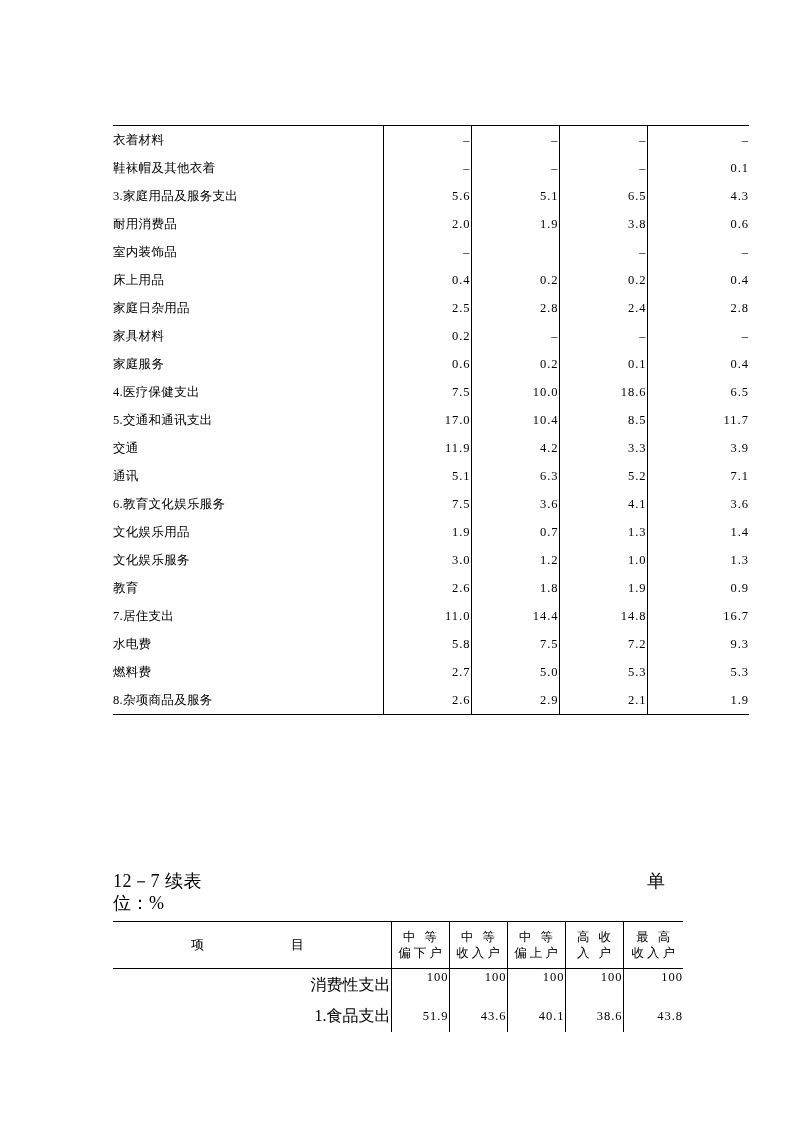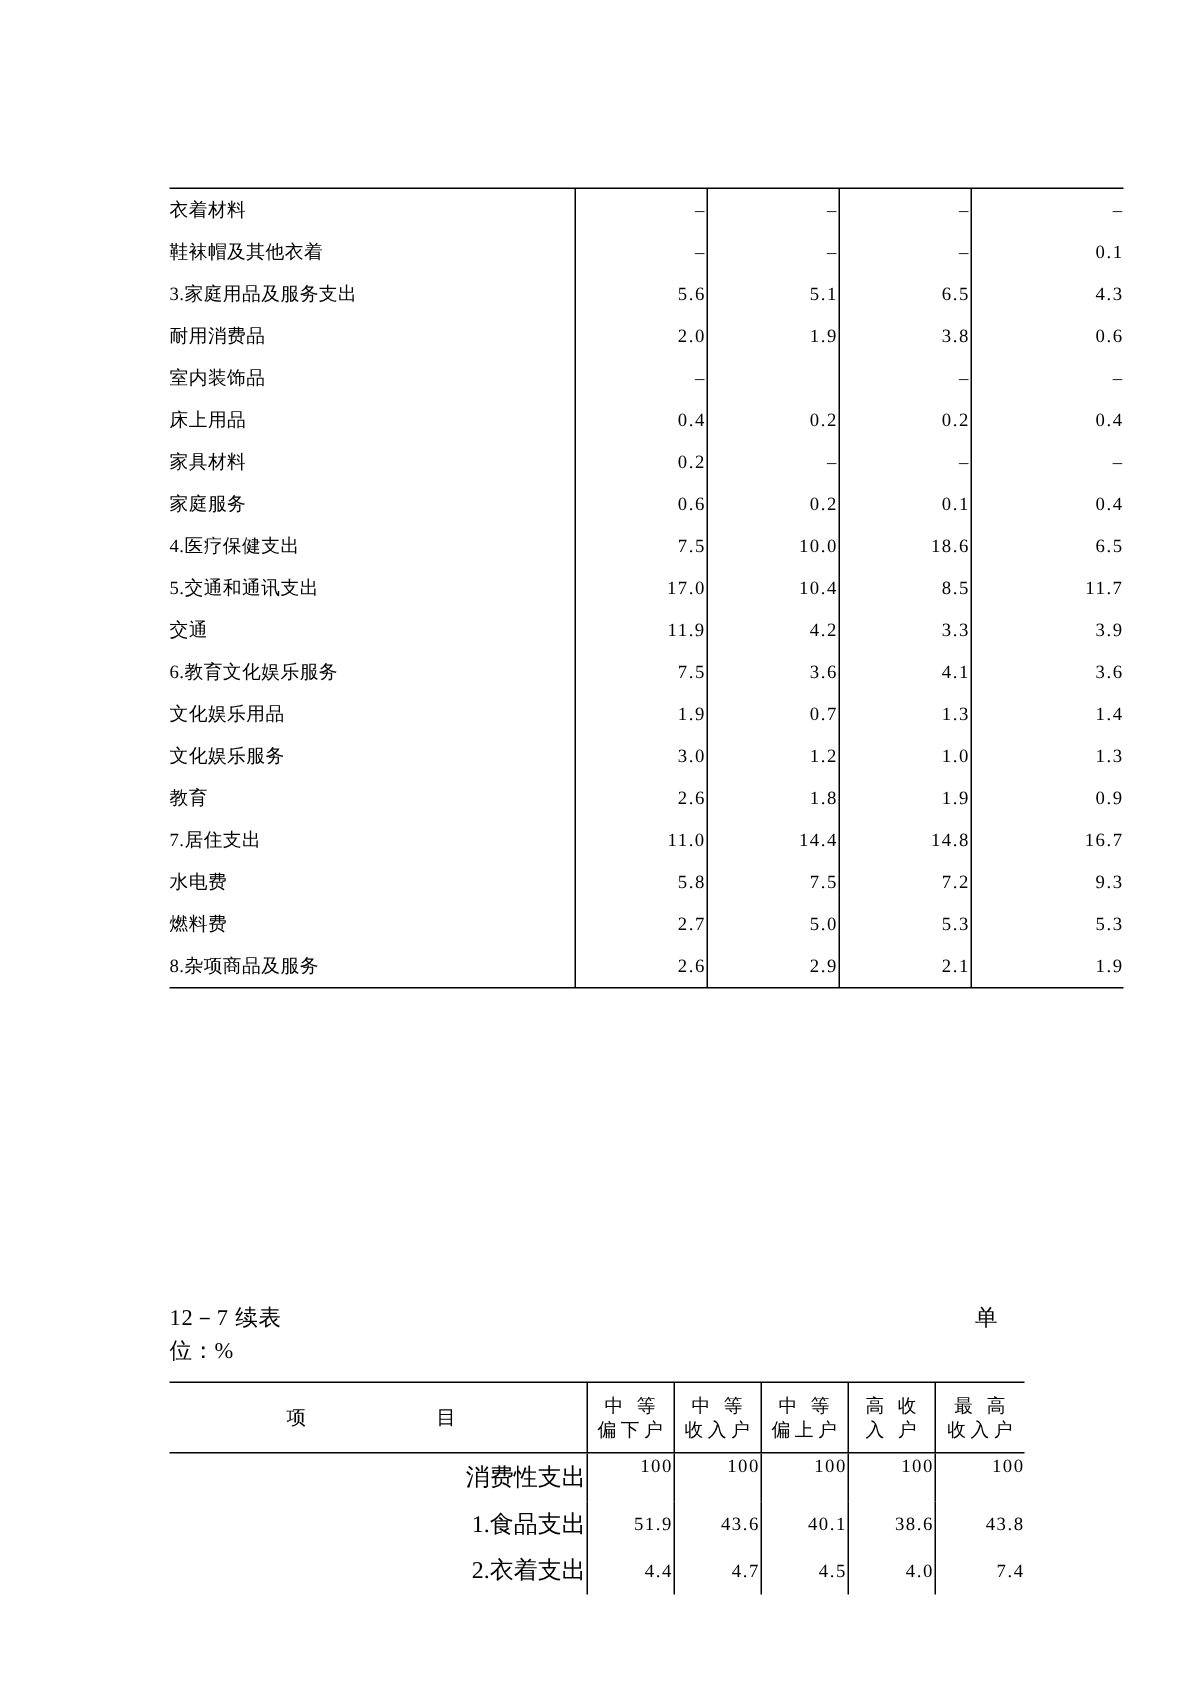--- a/index.html
+++ b/index.html
@@ -69,21 +69,21 @@
   .botline {
     border-bottom: 1px solid #000;
   }
 
   
   .caption-block {
     position: absolute;
     left: 113px;
     top: 828px;
     width: 570px;
-    font-size: 15px;
+    font-size: 18px;
   }
   .caption-row {
     position: relative;
     height: 22px;
   }
   .cap-left {
     position: absolute;
     left: 0;
     top: 0;
     letter-spacing: 0.5px;
@@ -216,20 +216,27 @@
             <td class="num vrule">–</td>
           </tr>
           <tr class="rowline">
             <td class="lbl ind2">床上用品</td>
             <td class="num vrule">0.4</td>
             <td class="num vrule">0.2</td>
             <td class="num vrule">0.2</td>
             <td class="num vrule">0.4</td>
           </tr>
           <tr class="rowline">
+            <td class="lbl ind2">家庭日杂用品</td>
+            <td class="num vrule">2.5</td>
+            <td class="num vrule">2.8</td>
+            <td class="num vrule">2.4</td>
+            <td class="num vrule">2.8</td>
+          </tr>
+          <tr class="rowline">
             <td class="lbl ind2">家具材料</td>
             <td class="num vrule">0.2</td>
             <td class="num vrule">–</td>
             <td class="num vrule">–</td>
             <td class="num vrule">–</td>
           </tr>
           <tr class="rowline">
             <td class="lbl ind2">家庭服务</td>
             <td class="num vrule">0.6</td>
             <td class="num vrule">0.2</td>
@@ -249,20 +256,27 @@
             <td class="num vrule">10.4</td>
             <td class="num vrule">8.5</td>
             <td class="num vrule">11.7</td>
           </tr>
           <tr class="rowline">
             <td class="lbl ind2">交通</td>
             <td class="num vrule">11.9</td>
             <td class="num vrule">4.2</td>
             <td class="num vrule">3.3</td>
             <td class="num vrule">3.9</td>
+          </tr>
+          <tr class="rowline">
+            <td class="lbl ind2">通讯</td>
+            <td class="num vrule">5.1</td>
+            <td class="num vrule">6.3</td>
+            <td class="num vrule">5.2</td>
+            <td class="num vrule">7.1</td>
           </tr>
           <tr class="rowline">
             <td class="lbl ind1">6.教育文化娱乐服务</td>
             <td class="num vrule">7.5</td>
             <td class="num vrule">3.6</td>
             <td class="num vrule">4.1</td>
             <td class="num vrule">3.6</td>
           </tr>
           <tr class="rowline">
             <td class="lbl ind2">文化娱乐用品</td>
@@ -371,25 +385,17 @@
             <td class="num2 first-val">100</td>
           </tr>
           <tr class="brow">
             <td class="lbl2 ind2">1.食品支出</td>
             <td class="num2">51.9</td>
             <td class="num2">43.6</td>
             <td class="num2">40.1</td>
             <td class="num2">38.6</td>
             <td class="num2">43.8</td>
           </tr>
-          <tr class="brow">
-            <td class="lbl2 ind2">2.衣着支出</td>
-            <td class="num2">4.4</td>
-            <td class="num2">4.7</td>
-            <td class="num2">4.5</td>
-            <td class="num2">4.0</td>
-            <td class="num2">7.4</td>
-          </tr>
         </tbody>
     </table>
   </div>
 
 </div>
 
 </body></html>

